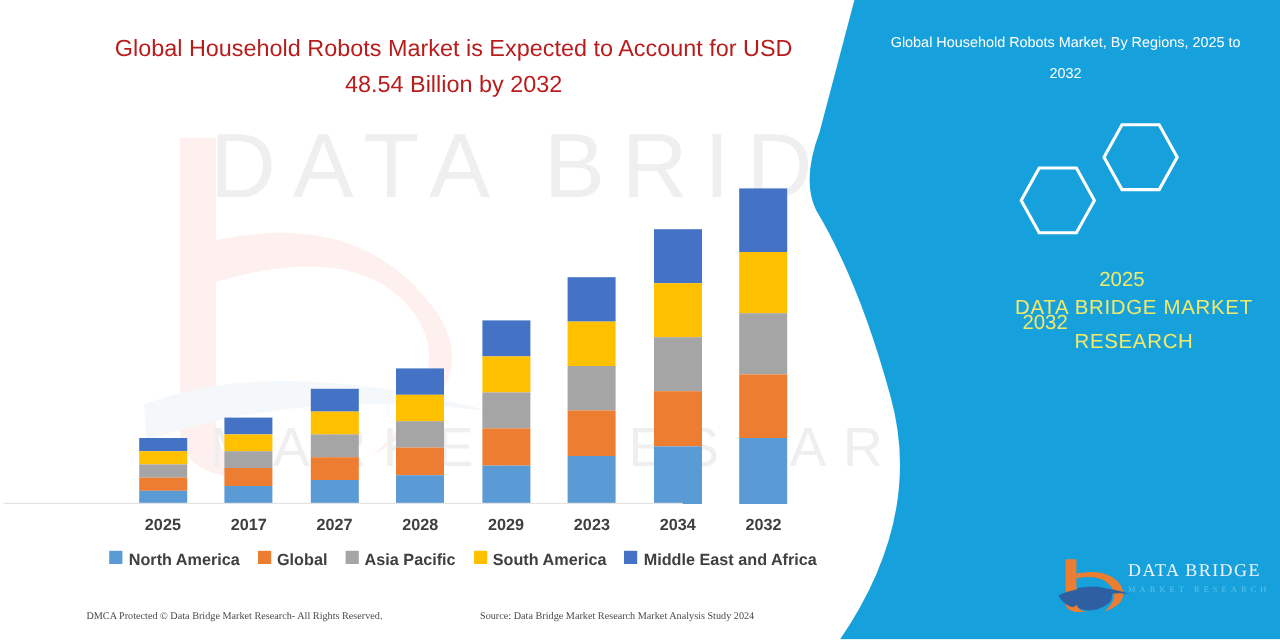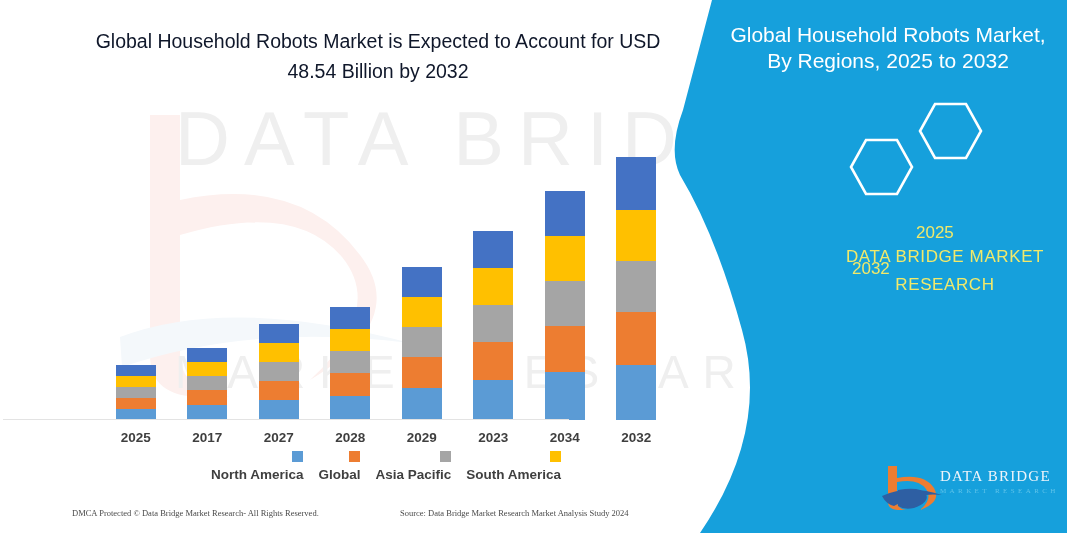--- a/index.html
+++ b/index.html
@@ -38,21 +38,21 @@
   .wm-b{
     position:absolute;left:110px;top:105px;width:330px;height:300px;
   }
 
   
   .title{
     position:absolute;left:78px;top:26px;width:600px;
     text-align:center;
     font-size:19.5px;
     line-height:30px;
-    color:#0f172a;
+    color:#b91c1c;
     font-family:"Liberation Sans", sans-serif;
   }
 
   
   .chart{
     position:absolute;left:100px;top:120px;width:572px;height:300px;
   }
   .plot{
     position:absolute;left:0;bottom:0;width:572px;height:300px;
     display:flex;align-items:flex-end;justify-content:space-around;
@@ -72,21 +72,21 @@
     width:60px;text-align:center;
     font-size:13.5px;font-weight:bold;color:#3f3f3f;
     font-family:"Liberation Sans", sans-serif;
   }
 
   
   .legend{
     position:absolute;left:96px;top:455px;width:580px;height:22px;
     display:flex;align-items:center;justify-content:center;gap:15px;
   }
-  .legend-item{display:flex;align-items:flex-end;gap:5px;flex-direction:column;}
+  .legend-item{display:flex;align-items:flex-start;gap:5px;}
   .legend-swatch{width:11px;height:11px;display:block;}
   .legend-label{
     font-size:13.5px;font-weight:bold;color:#3f3f3f;
     font-family:"Liberation Sans", sans-serif;white-space:nowrap;
   }
 
   
   .footer-left{
     position:absolute;left:72px;top:508px;
     font-size:8.5px;color:#4a4a4a;
@@ -95,21 +95,21 @@
   .footer-right{
     position:absolute;left:400px;top:508px;
     font-size:8.5px;color:#4a4a4a;
     font-family:"Liberation Serif", serif;white-space:nowrap;
   }
 
   
   .panel-title{
     position:absolute;left:728px;top:22px;width:320px;
     text-align:center;
-    font-size:21px;line-height:26px;color:#ffffff;
+    font-size:12px;line-height:26px;color:#ffffff;
     font-family:"Liberation Sans", sans-serif;
   }
   .hexes{position:absolute;left:820px;top:96px;width:200px;height:110px;}
   .hex-label{
     position:absolute;
     font-size:17px;color:#f2e96a;
     font-family:"Liberation Sans", sans-serif;
   }
   .hex-2025-label{left:96px;top:127px;}
   .hex-2032-label{left:32px;top:163px;}
@@ -238,20 +238,24 @@
         <span class="legend-label">Global</span>
       </div>
       <div class="legend-item">
         <span class="legend-swatch" style="background: rgb(165, 165, 165);"></span>
         <span class="legend-label">Asia Pacific</span>
       </div>
       <div class="legend-item">
         <span class="legend-swatch" style="background: rgb(255, 192, 0);"></span>
         <span class="legend-label">South America</span>
       </div>
+      <div class="legend-item">
+        <span class="legend-swatch" style="background: rgb(68, 114, 196);"></span>
+        <span class="legend-label">Middle East and Africa</span>
+      </div>
     </div>
 
   <div class="footer-left">DMCA Protected © Data Bridge Market Research-  All Rights Reserved.</div>
   <div class="footer-right">Source: Data Bridge Market Research  Market Analysis Study 2024</div>
 
   <div class="panel-title">Global Household Robots Market, By Regions, 2025 to 2032</div>
 
   <div class="hexes">
     <svg width="200" height="110" viewBox="0 0 200 110">
       <path d="M115,8 L146,8 L161,35 L146,62 L115,62 L100,35 Z" fill="none" stroke="#ffffff" stroke-width="2.6"></path>

